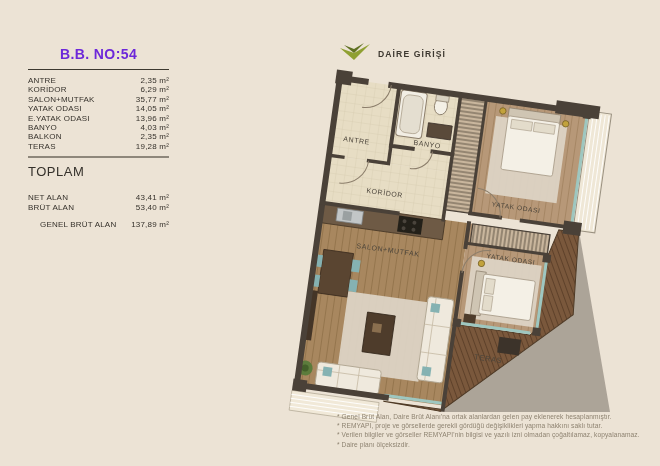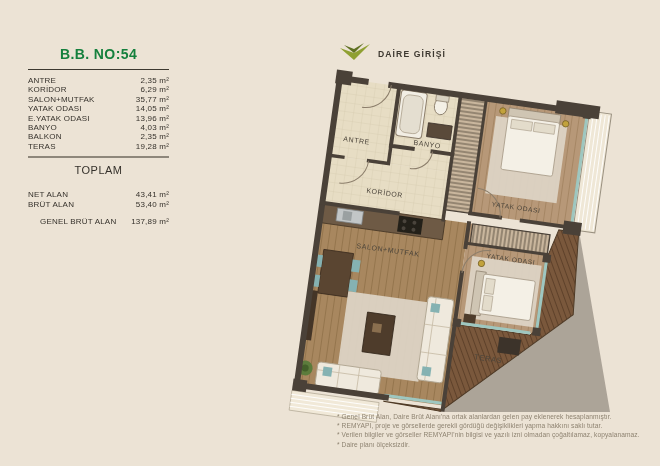--- a/index.html
+++ b/index.html
@@ -6,30 +6,30 @@
   body{
     width:660px;height:466px;position:relative;overflow:hidden;
     background:#ece3d5;
     font-family:"Liberation Sans", sans-serif;
     color:#2f2b26;
   }
   
   .panel{position:absolute;left:28px;top:46px;width:141px;}
   .panel-title{
     font-size:14px;font-weight:700;letter-spacing:.4px;
-    text-align:center;color:#15803d;margin:0 0 7px 0;
+    text-align:center;color:#6d28d9;margin:0 0 7px 0;
   }
   .rule{border:none;border-top:1.4px solid #3d3930;margin:0 0 6px 0;}
   .rule2{border:none;border-top:2.2px solid #8e877b;margin:5px 0 6px 0;}
   .row{
     display:flex;justify-content:space-between;
     font-size:8px;line-height:9.4px;letter-spacing:.2px;color:#35312b;
   }
   .row .val{}
-  .toplam{font-size:11px;letter-spacing:.5px;color:#35312b;margin:3px 0 14px 0;text-align:center;}
+  .toplam{font-size:13px;letter-spacing:.5px;color:#35312b;margin:3px 0 14px 0;}
   .totals{margin-bottom:8px;}
   .genel{margin-top:6px;margin-left:12px;}
   
   .footnotes{
     position:absolute;left:337px;top:412px;width:320px;
     font-size:6.6px;line-height:9.2px;color:#8e8371;letter-spacing:.1px;
   }
   
   .plan-wrap{position:absolute;left:278px;top:20px;width:382px;height:446px;}
   svg{display:block;}

